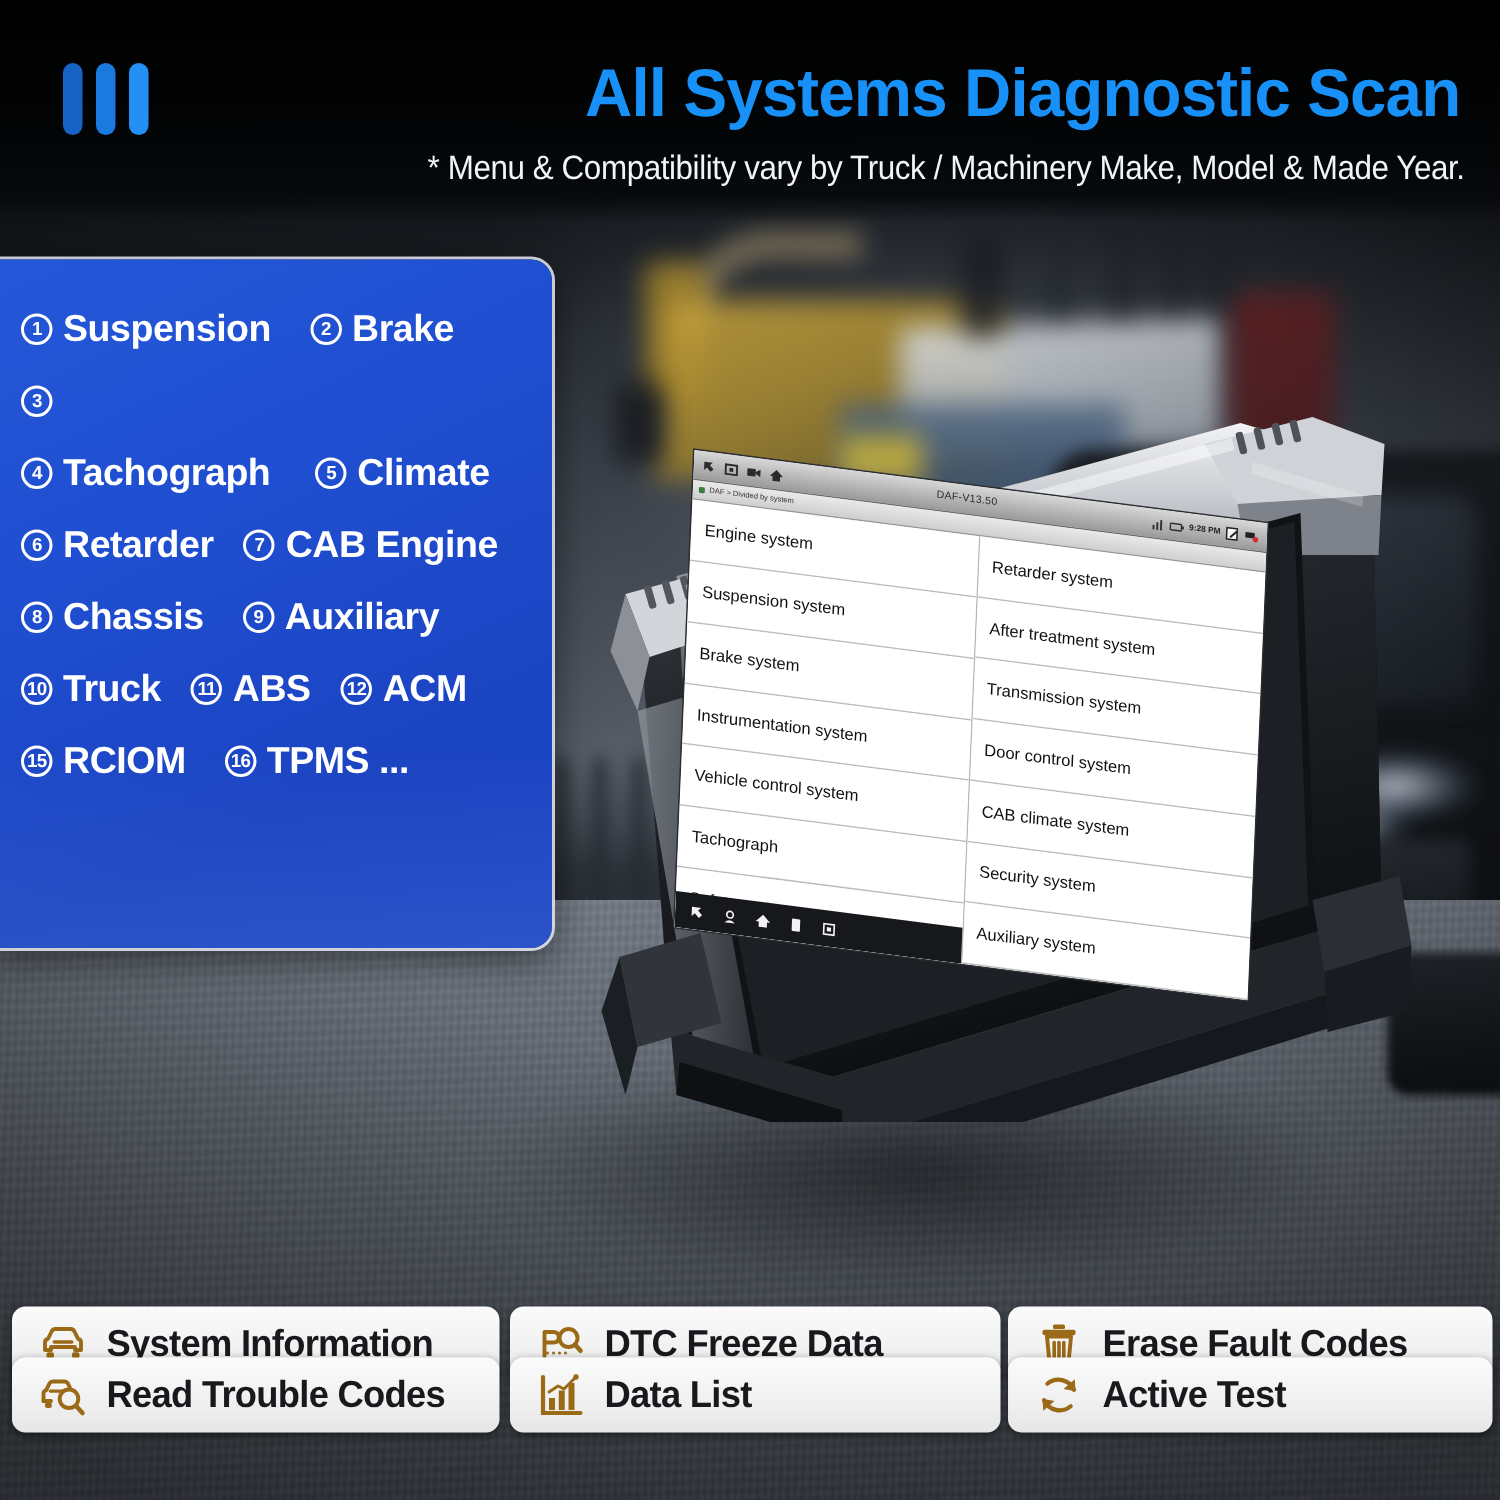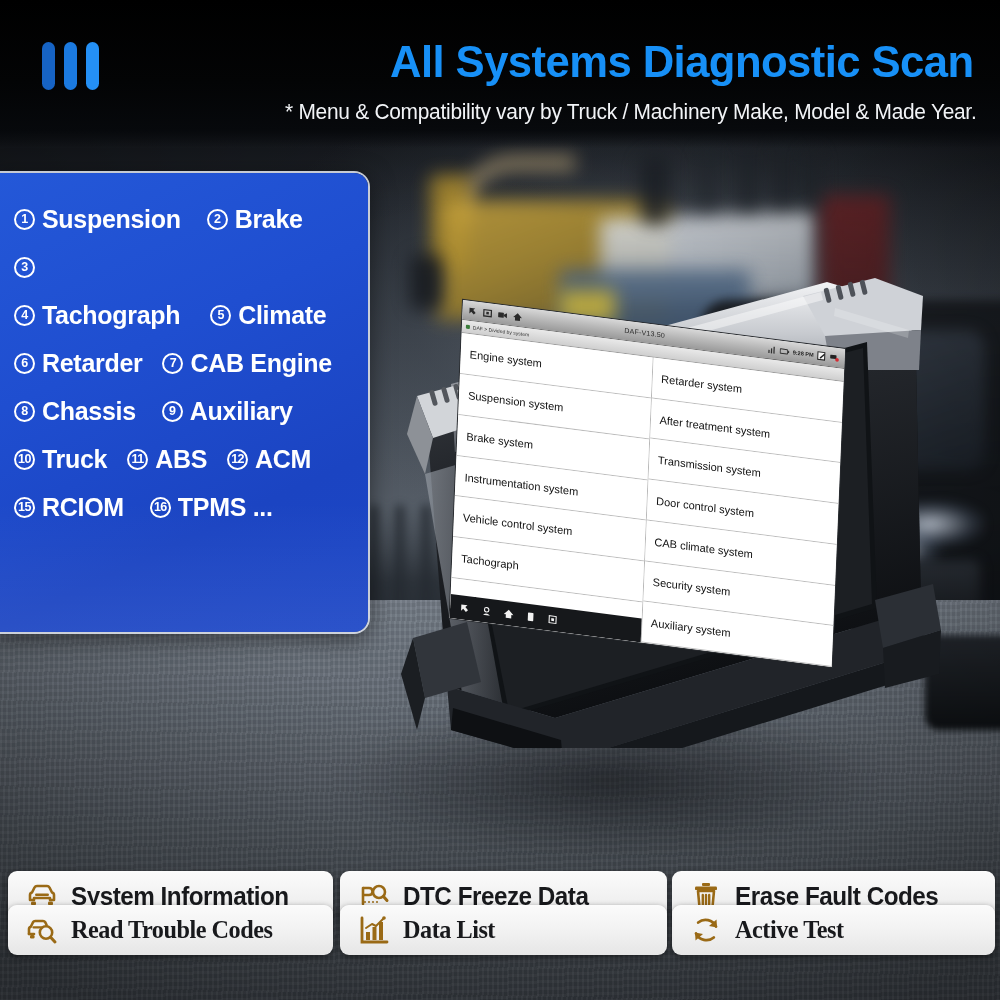--- a/index.html
+++ b/index.html
@@ -246,21 +246,21 @@
     padding-left:18px; gap:13px;
     box-shadow:0 2px 6px rgba(0,0,0,.45);
   }
   .feat-label {
     font-size:25px; font-weight:bold; color:#18191c;
     letter-spacing:-.5px; white-space:nowrap;
     transform:scaleX(.97); transform-origin:left center;
   }
   .feat-icon { width:32px; height:32px; flex:none; display:block; }
   .c1 { left:8px; width:325px; } .c2 { left:340px; width:327px; } .c3 { left:672px; width:323px; }
-  .r1 { top:0;margin-top:28px; } .r2 { top:62px;font-family:Liberation Serif, serif; }
+  .r1 { top:0;margin-top:28px; } .r2 { top:62px; }
 </style>
 </head>
 <body>
 
 <div id="scene">
   <div class="bg-sky"></div>
 
   <div class="bg-machine m-arm"></div>
   <div class="bg-machine m-yellow2"></div>
   <div class="bg-machine m-yellow"></div>

